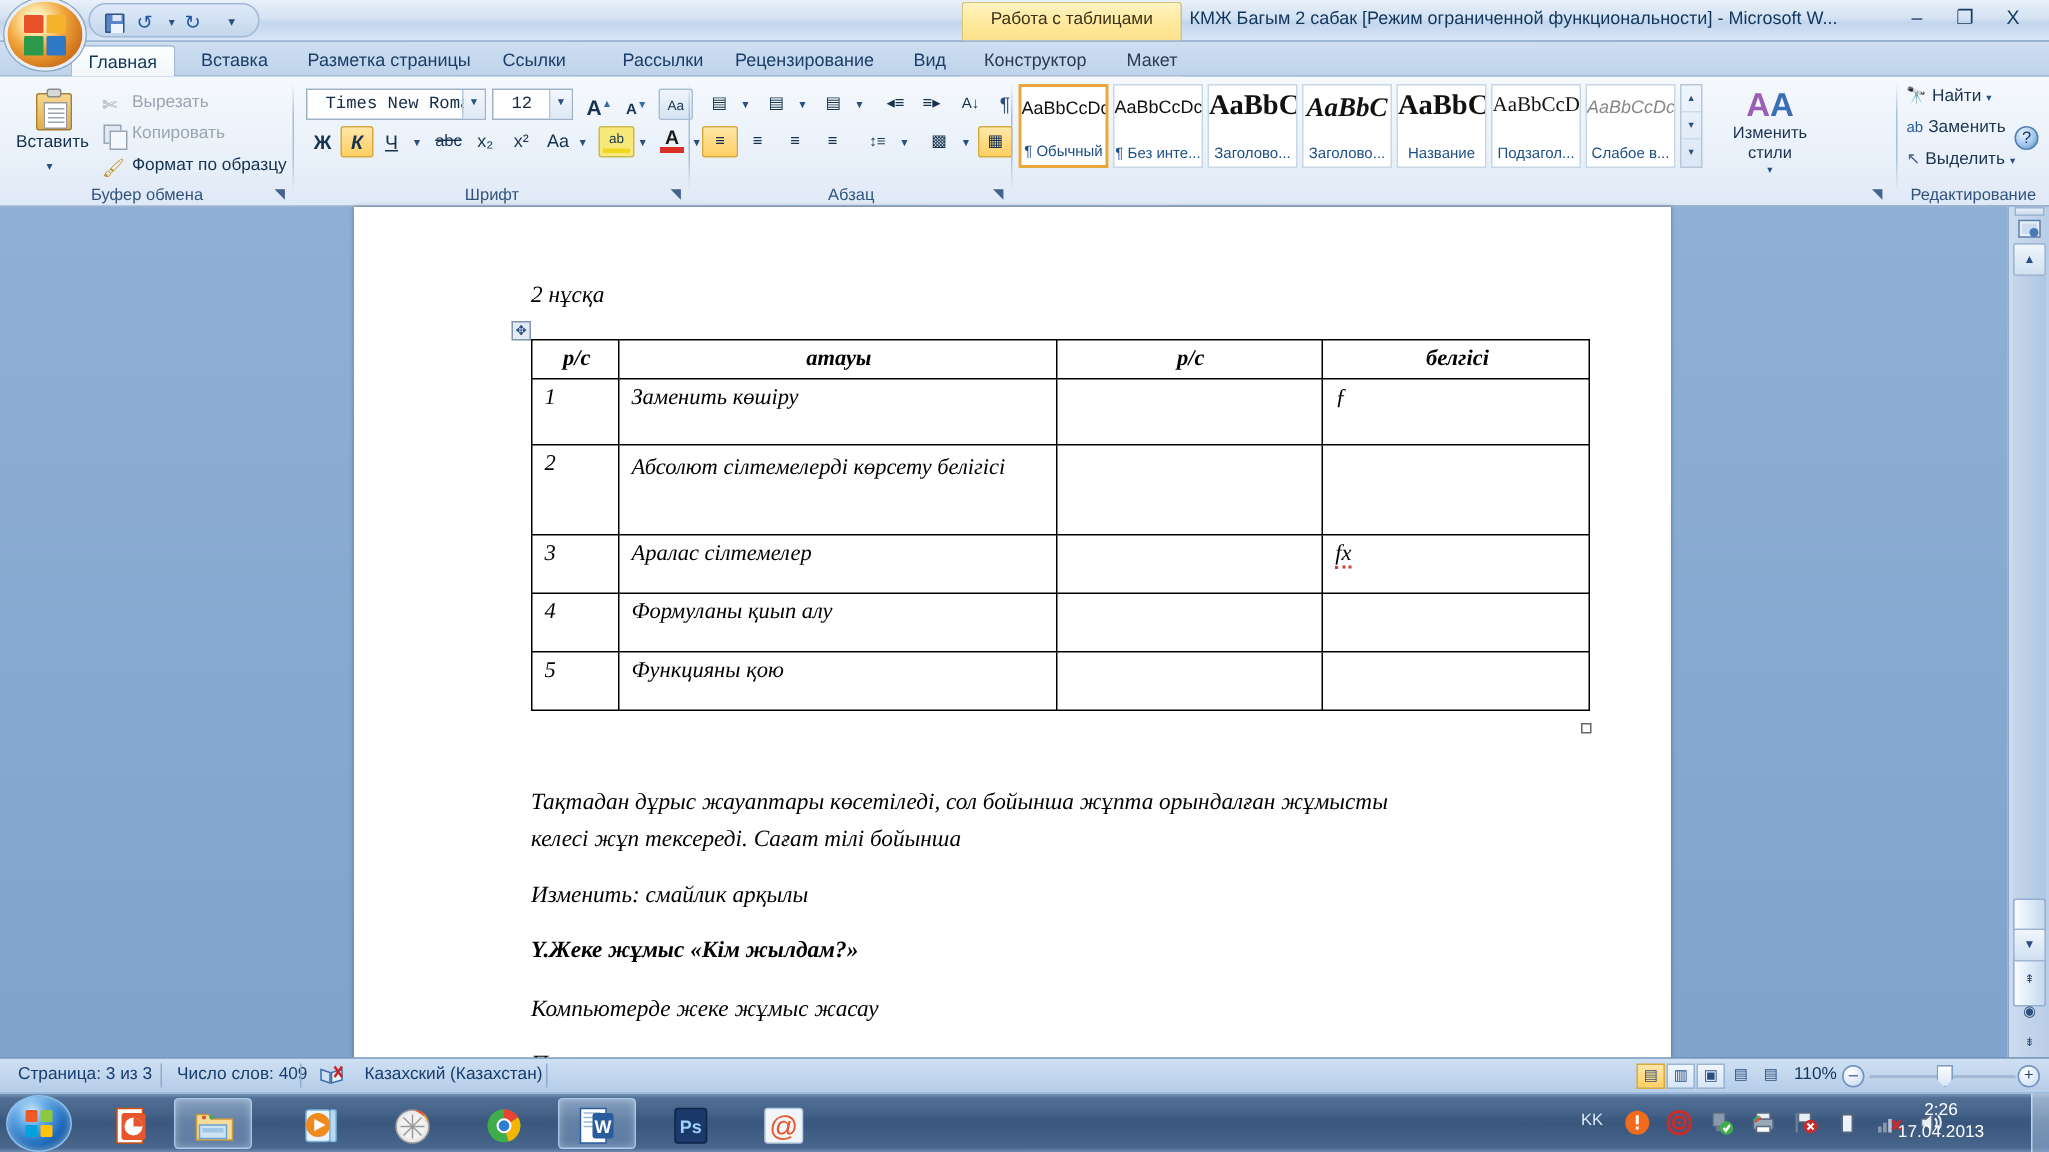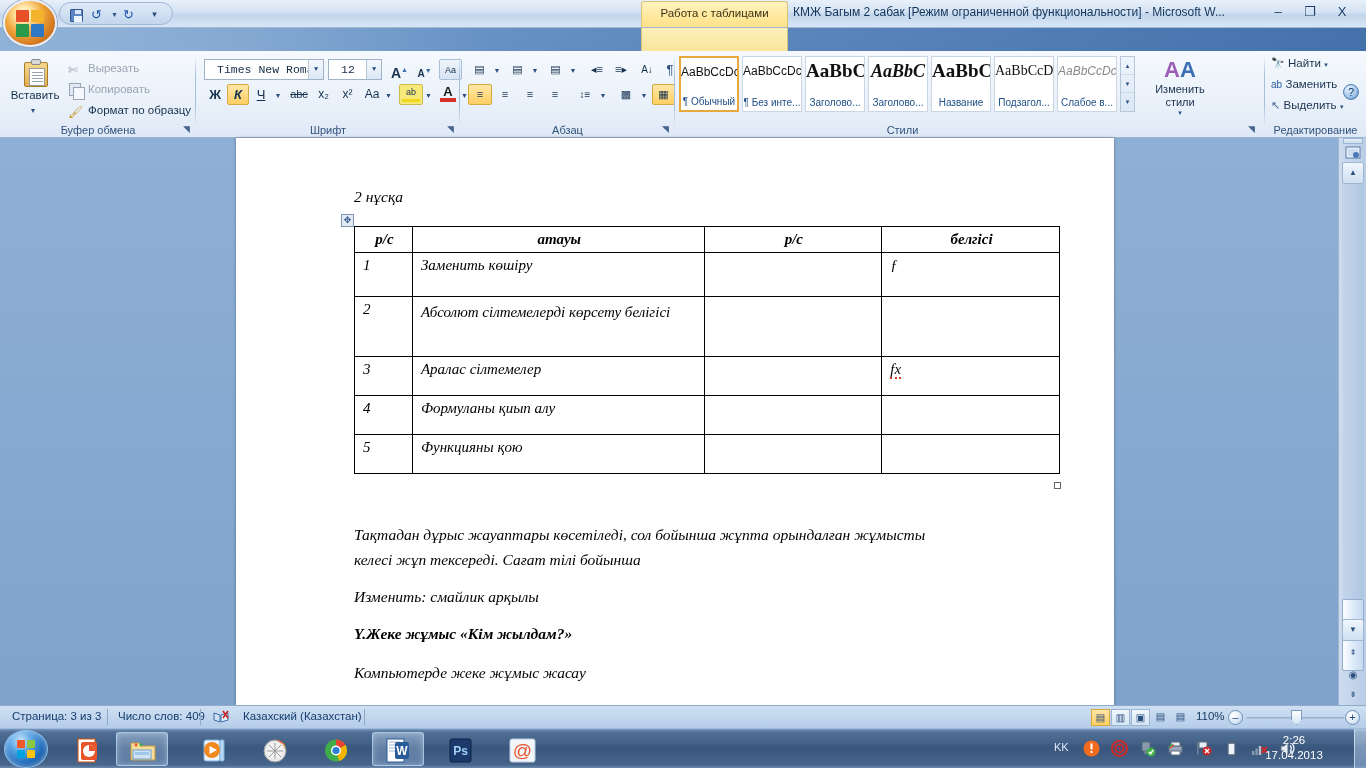--- a/index.html
+++ b/index.html
@@ -394,20 +394,31 @@
     <div class="qat-ico qat-save">
         <span class="floppy"></span>
       </div>
     <div class="qat-ico qat-undo">↺</div>
     <div class="qat-ico qat-undo-dd">▾</div>
     <div class="qat-ico qat-redo">↻</div>
     <div class="qat-ico qat-more">▾</div>
   </div>
 
   <div class="ctx-band"></div>
+  <div class="ribbon-tabs">
+    <div class="rtab active" style="left:47px;">Главная</div>
+    <div class="rtab" style="left:123px;">Вставка</div>
+    <div class="rtab" style="left:194px;">Разметка страницы</div>
+    <div class="rtab" style="left:324px;">Ссылки</div>
+    <div class="rtab" style="left:404px;">Рассылки</div>
+    <div class="rtab" style="left:479px;">Рецензирование</div>
+    <div class="rtab" style="left:598px;">Вид</div>
+    <div class="rtab ctx" style="left:645px;">Конструктор</div>
+    <div class="rtab ctx" style="left:740px;">Макет</div>
+  </div>
 
   <div class="ribbon">
     <div class="help-btn">?</div>
 
     <div class="grp" style="left:0; width:196px;">
       <div class="paste-btn">
         <div class="clipboard-img">
           <div class="clip-body"></div>
           <div class="clip-clip"></div>
           <div class="clip-page">
@@ -540,21 +551,20 @@
         <div>▾</div>
         <div style="border-bottom:none;">▾</div>
       </div>
 
       <div style="position:absolute; left:470px; top:6px; width:70px; text-align:center;">
         <div style="font-size:22px; font-weight:bold; color:#9b5fb5; line-height:26px;">A<span style="color:#3b6fb5">A</span></div>
         <div style="font-size:11px; color:#1b3250; line-height:13px;">Изменить стили</div>
         <div style="font-size:7px; color:#2b4f80;">▾</div>
       </div>
 
-      <div class="grp-label" style="left:0; width:455px;">Стили</div>
       <div class="grp-dlg" style="right:8px;">◥</div>
       <div class="grp-sep" style="right:0;"></div>
     </div>
 
     <div class="grp" style="left:1265px; width:101px;">
       <div style="position:absolute; left:6px; top:5px;">
         <span style="color:#2a5c9c; font-size:11px;">🔭</span>
         <span class="btn-lbl">Найти</span>
         <span style="font-size:7px; color:#2b4f80;">▾</span>
       </div>

